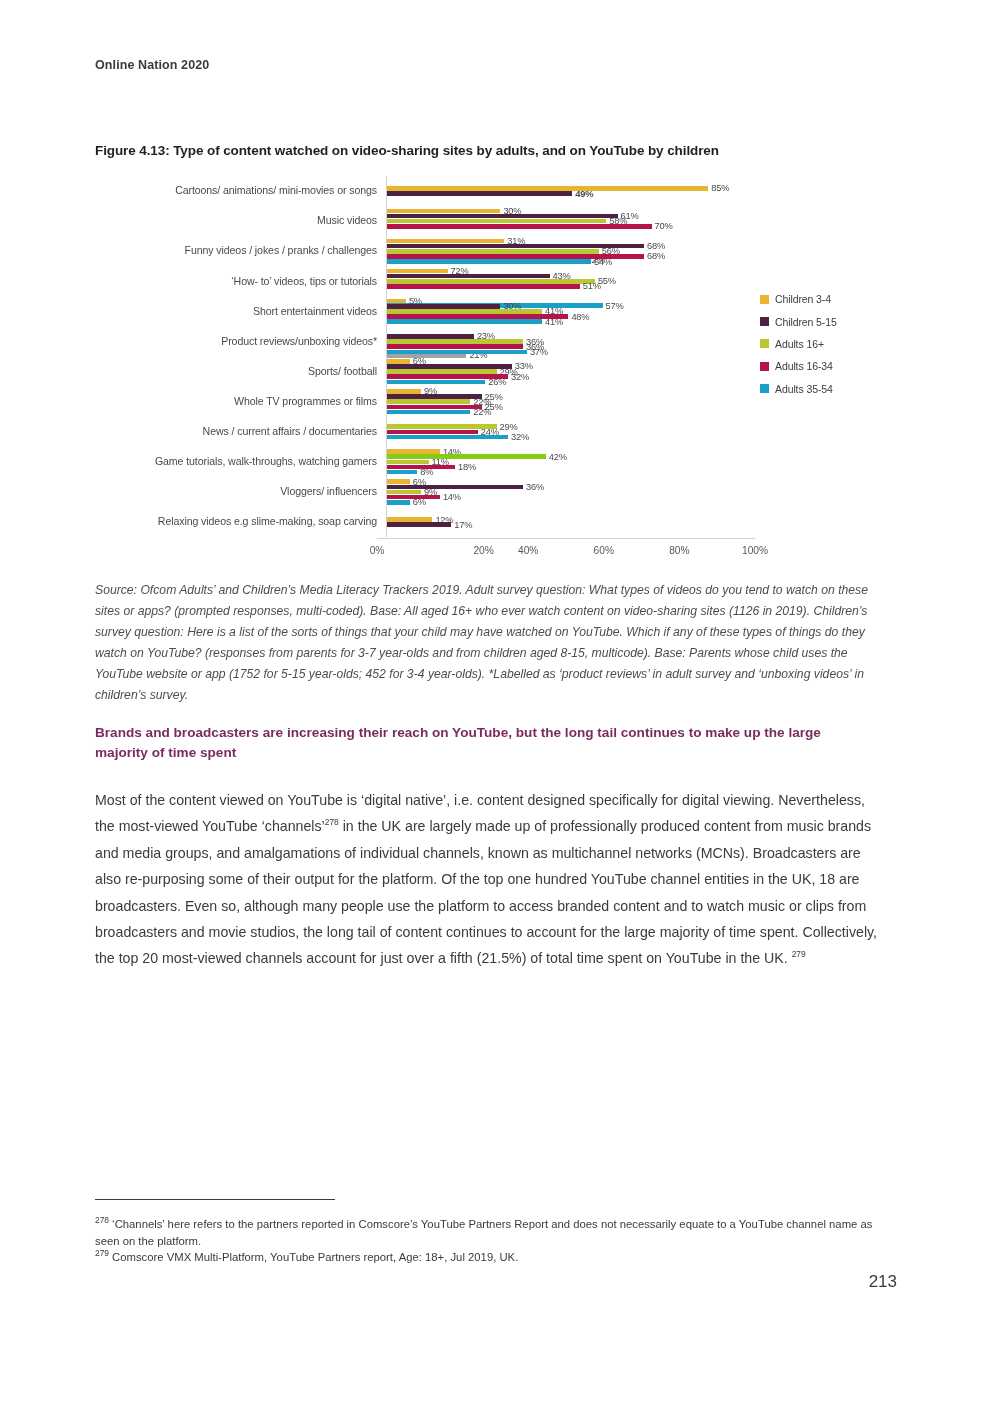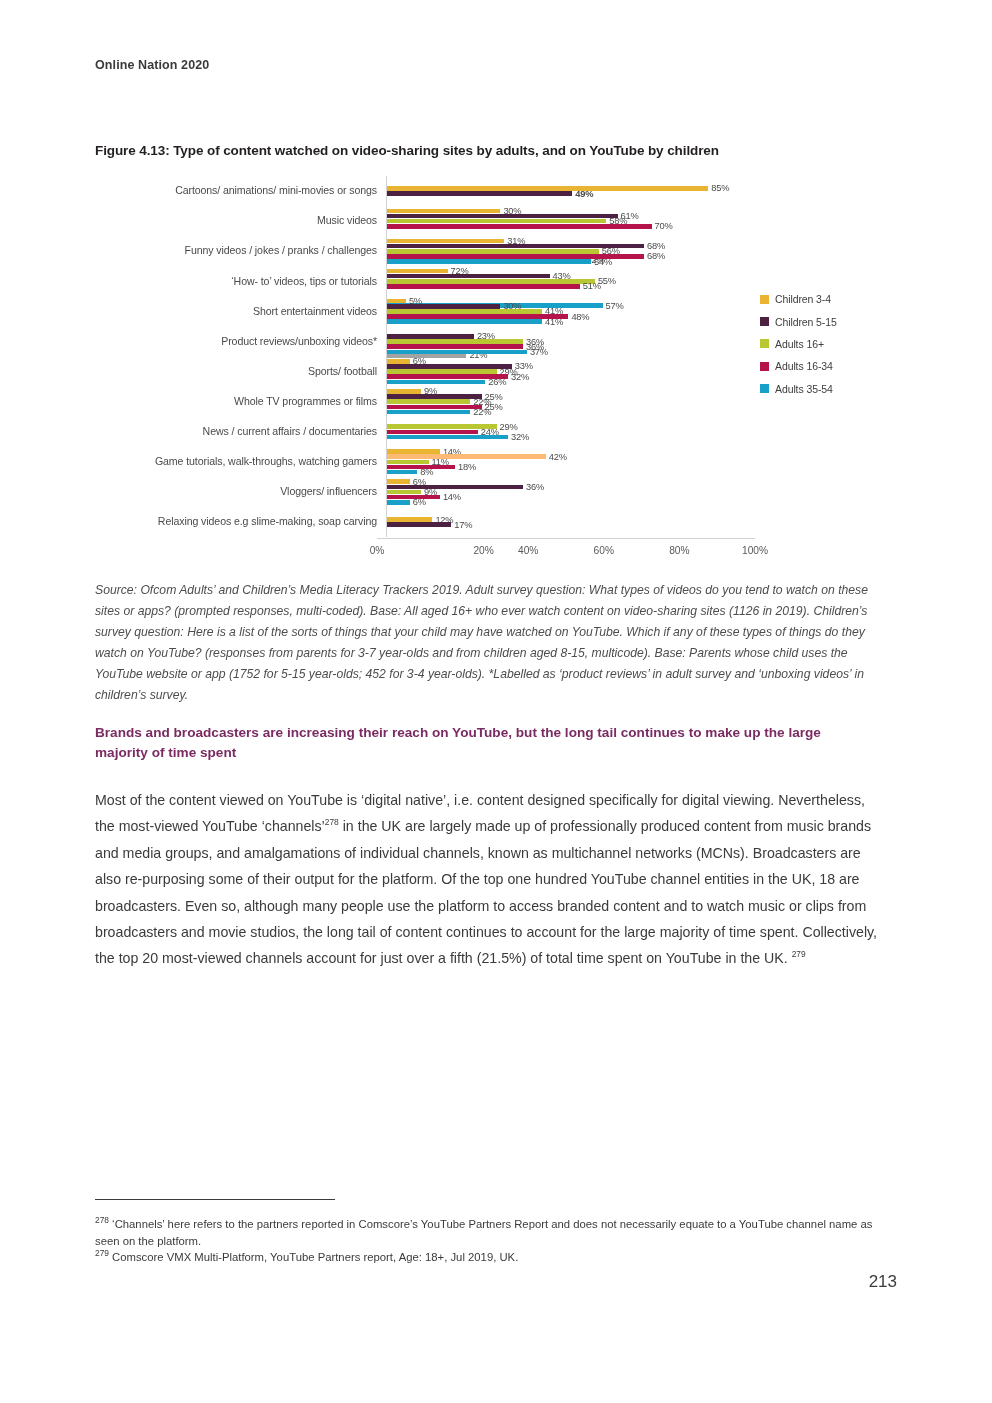--- a/index.html
+++ b/index.html
@@ -464,21 +464,21 @@
         </div>
         <div class="cat-row">
           <div class="cat-label">Game tutorials, walk-throughs, watching gamers</div>
           <div class="bars-area">
             <div class="bar-line" style="top: 2.45px; width: 52.9px;">
               <div class="bar-fill" style="background: rgb(232, 180, 50);">
                 <span class="bar-val">14%</span>
               </div>
             </div>
             <div class="bar-line" style="top: 7.6px; width: 158.8px;">
-              <div class="bar-fill" style="background: #fdba74;">
+              <div class="bar-fill" style="background: #84cc16;">
                 <span class="bar-val">42%</span>
               </div>
             </div>
             <div class="bar-line" style="top: 12.75px; width: 41.6px;">
               <div class="bar-fill" style="background: rgb(185, 200, 50);">
                 <span class="bar-val">11%</span>
               </div>
             </div>
             <div class="bar-line" style="top: 17.9px; width: 68px;">
               <div class="bar-fill" style="background: rgb(180, 20, 75);">

